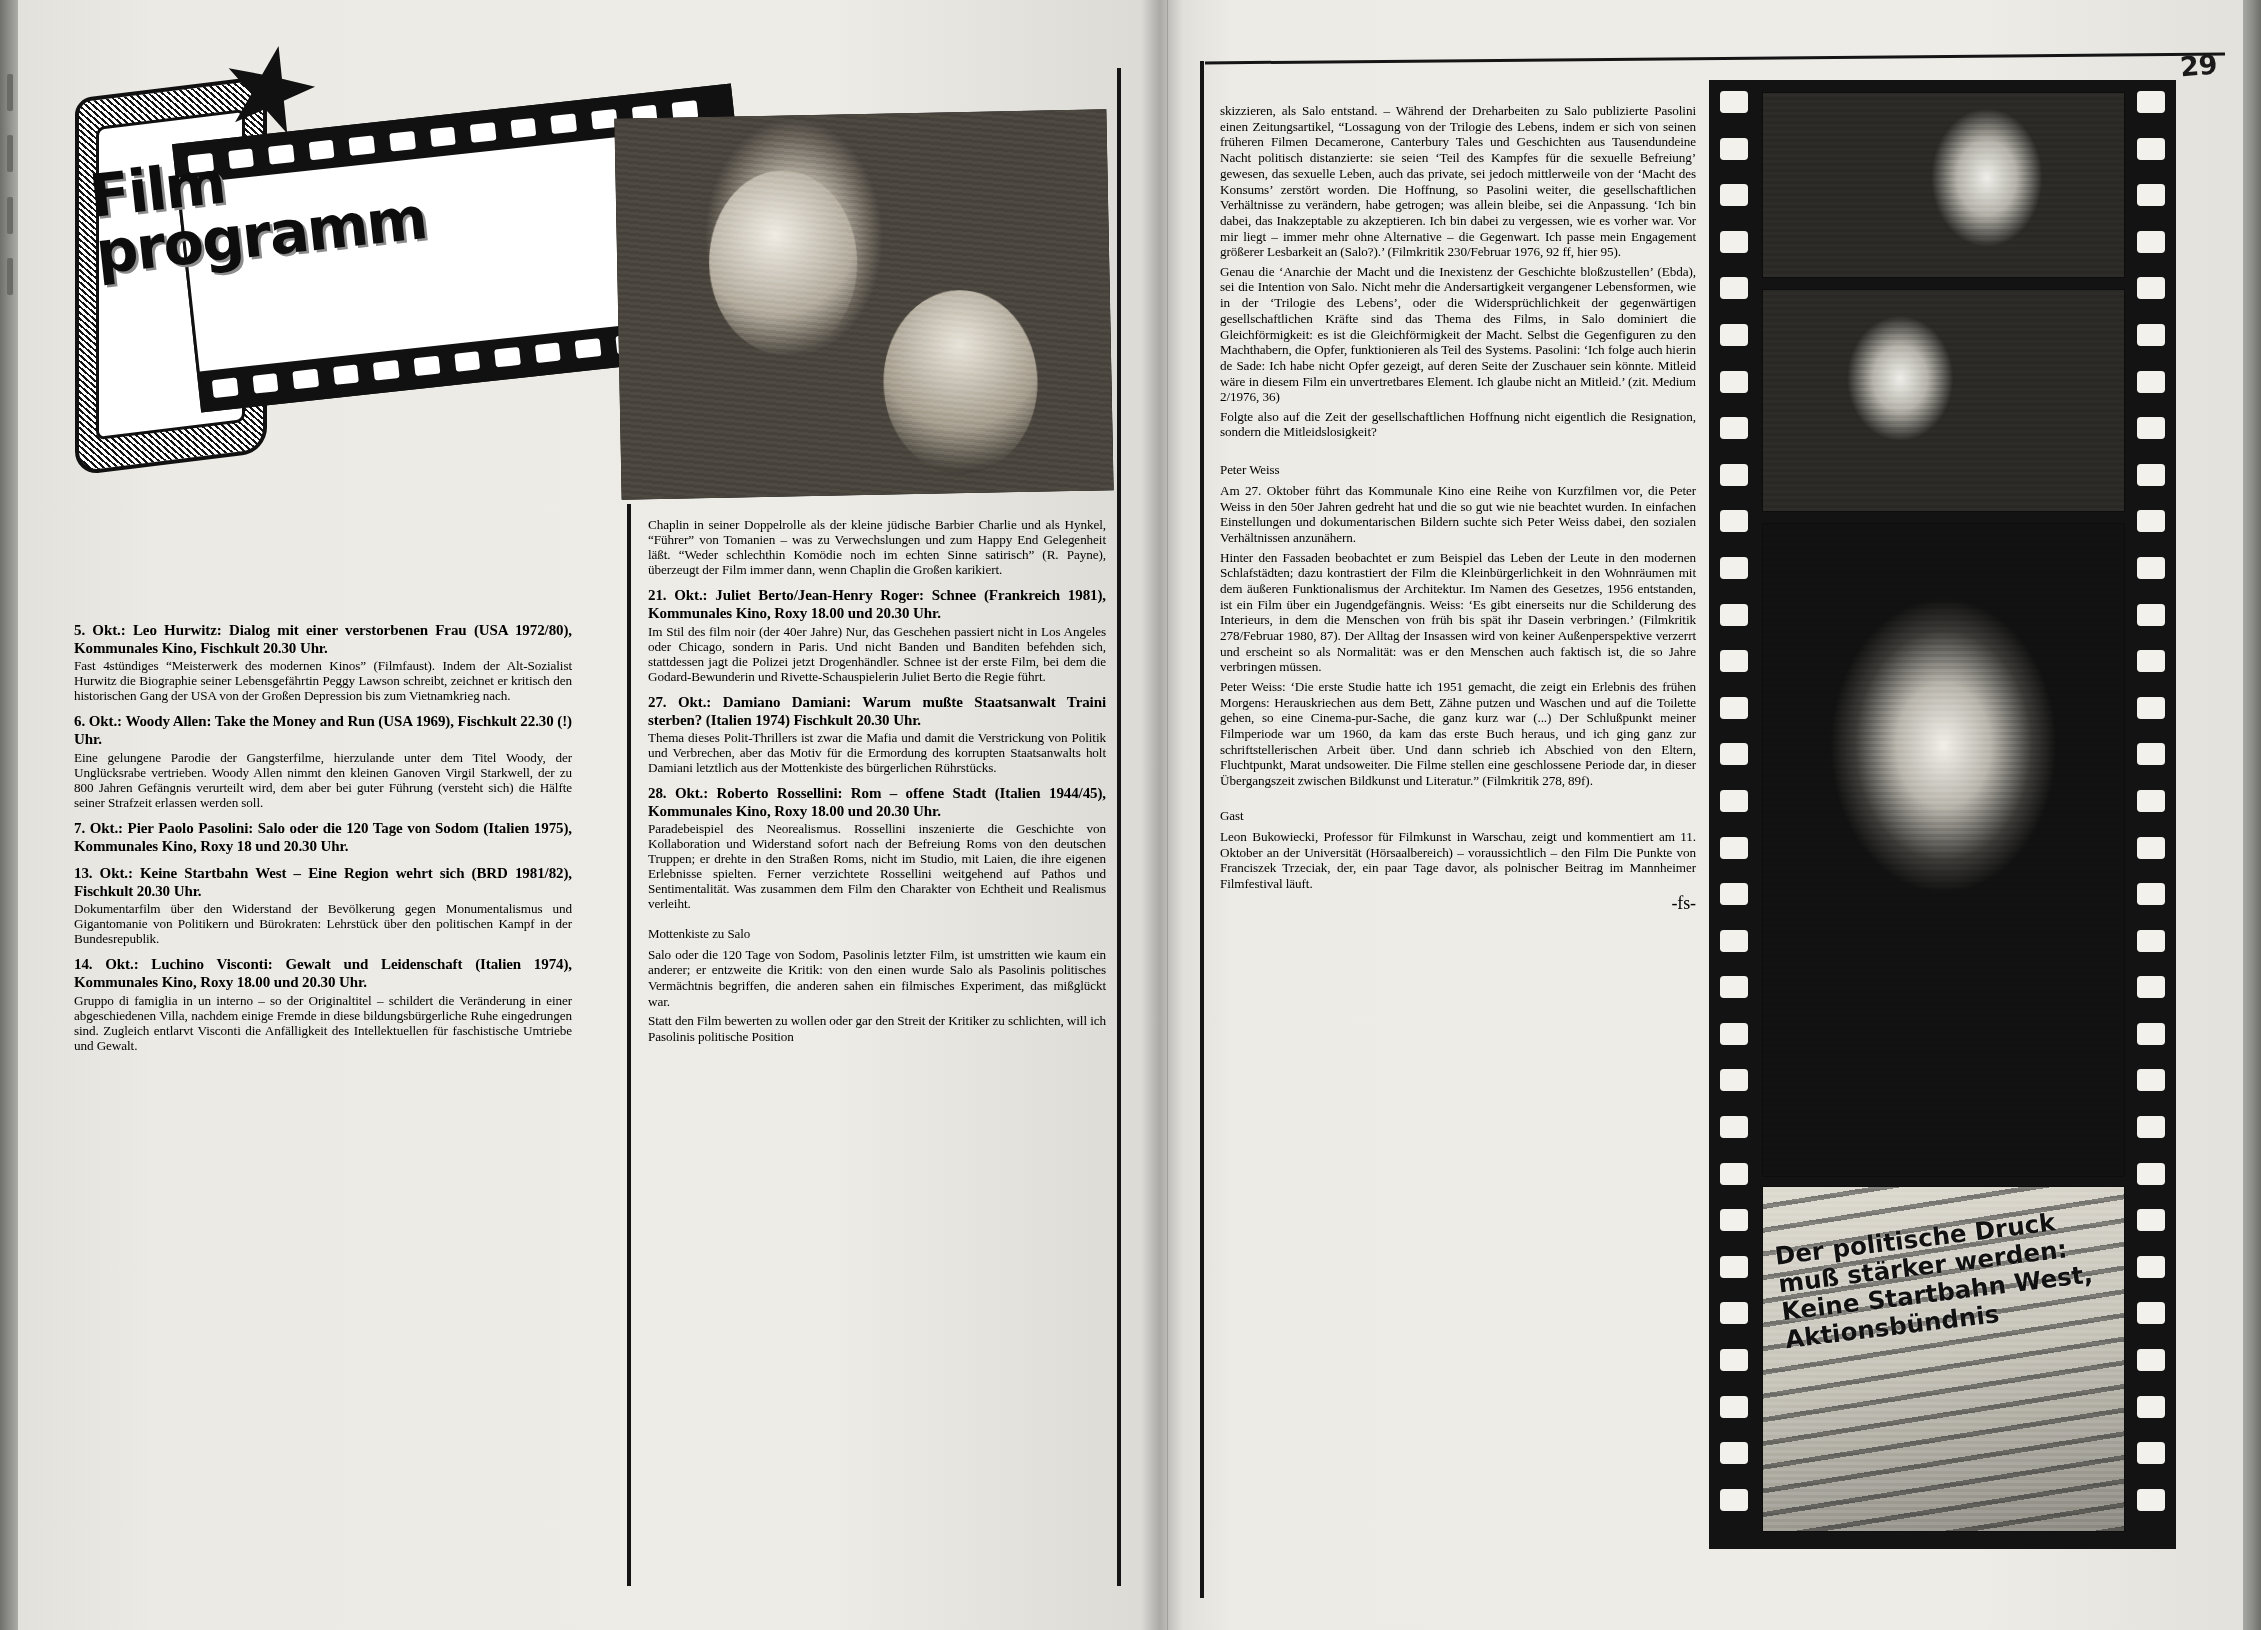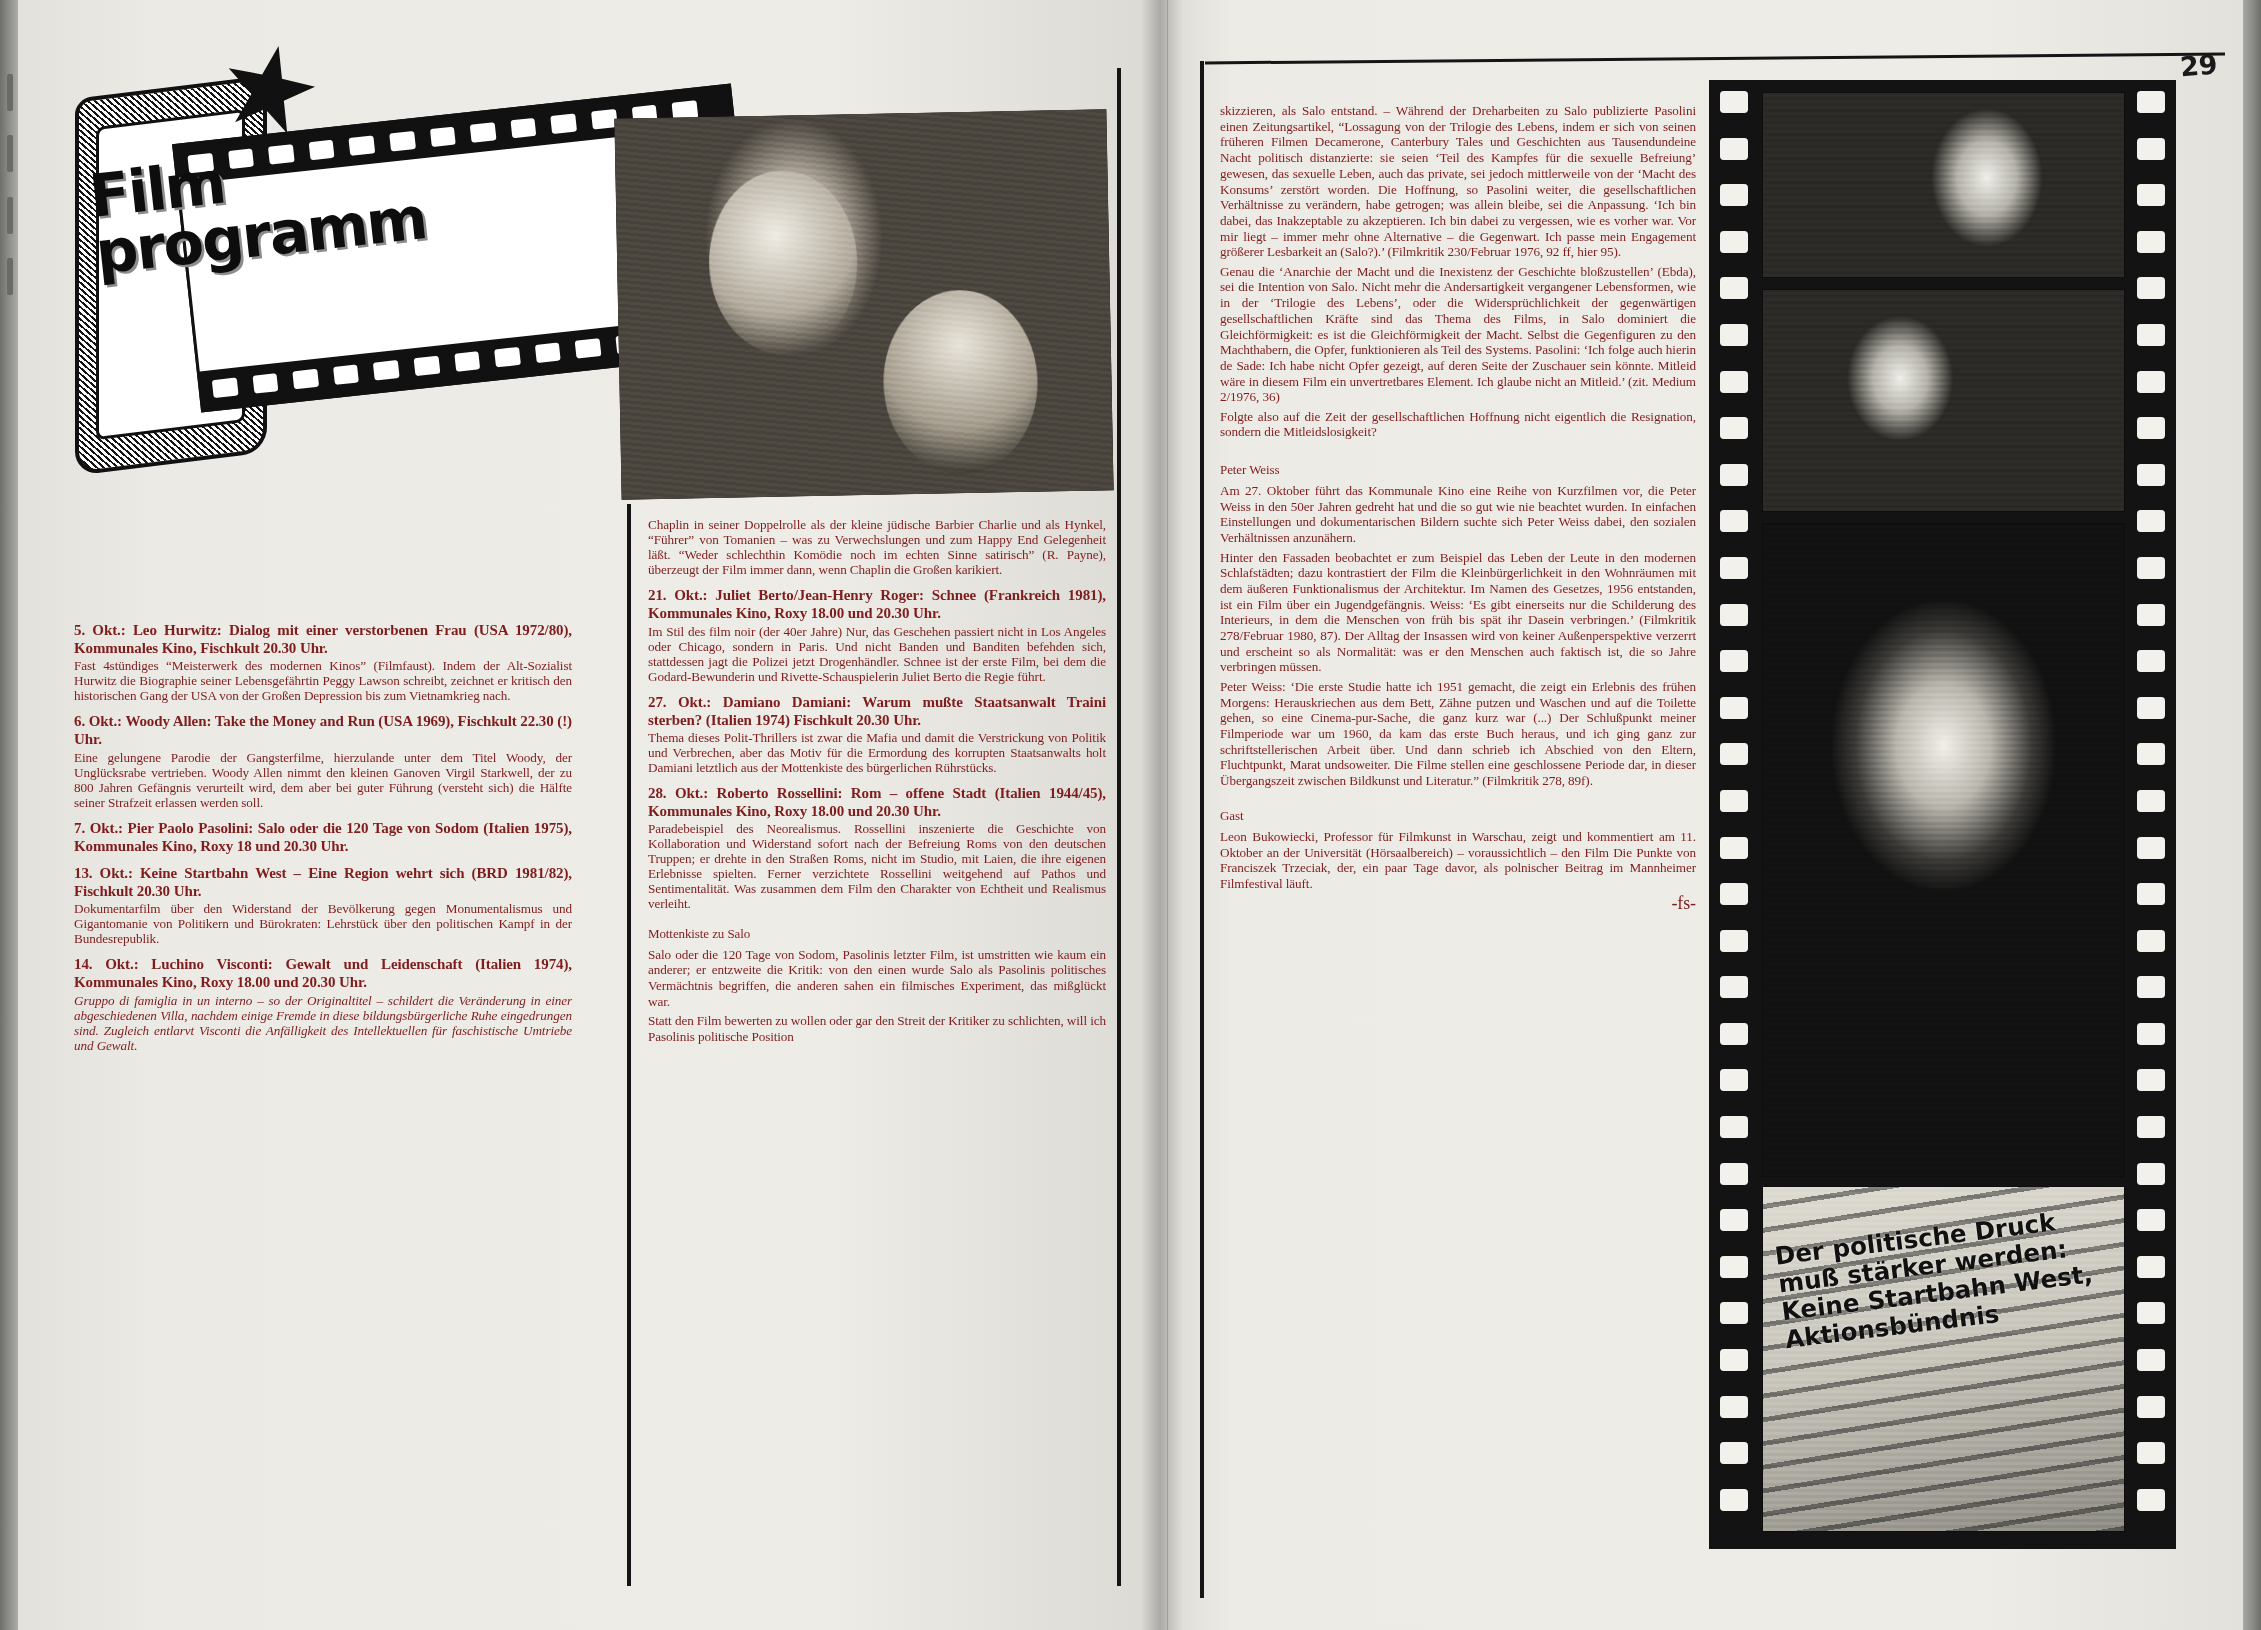--- a/index.html
+++ b/index.html
@@ -49,40 +49,40 @@
   }
   .punch {
     position: absolute; left: 7.4px; width: 5.5px; height: 37px;
     background: #6a6a67; border-radius: 1.8px;
   }
 
   
   .col {
     position: absolute;
     text-align: justify;
-    color: #7f1d1d;
+    color: #000000;
   }
   .body-txt {
     font-size: 13.2px;
     line-height: 15.7px;
     letter-spacing: -0.1px;
   }
   .entry { margin-bottom: 9.2px; }
   .entry .head {
     font-size: 15px;
     line-height: 18px;
     font-weight: bold;
     text-align: justify;
   }
   .entry .desc {
     font-size: 13.2px;
     line-height: 15px;
     margin-top: 1.2px;
   }
-  .it { font-style: italic; }
+  .it { }
   .sec-title {
     font-size: 13px;
     line-height: 17px;
     margin: 13.5px 0 4.9px 0;
   }
   .para { margin-bottom: 3.7px; }
 
   
   #logo-art {
     position: absolute;

